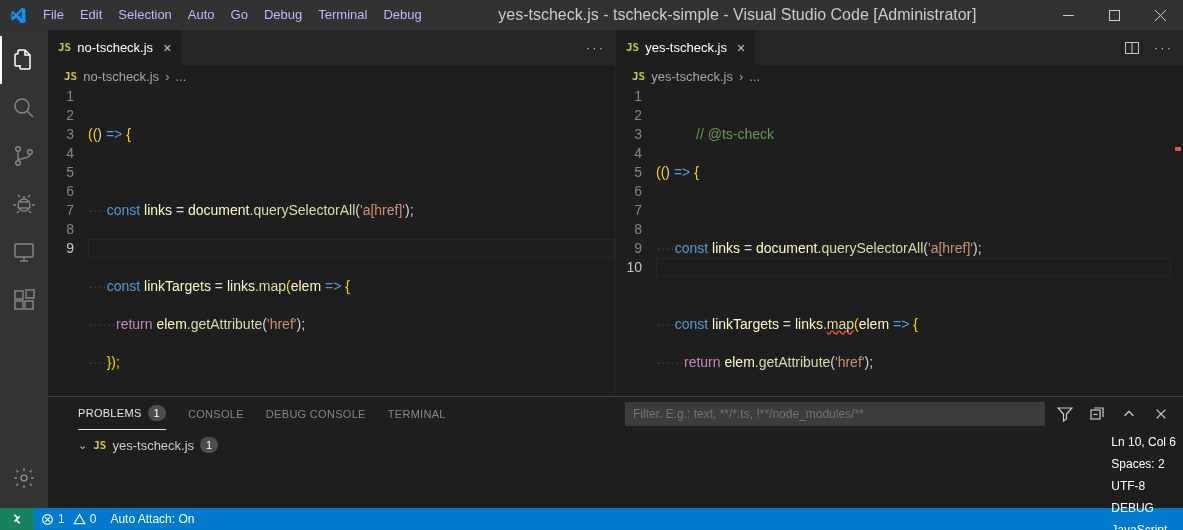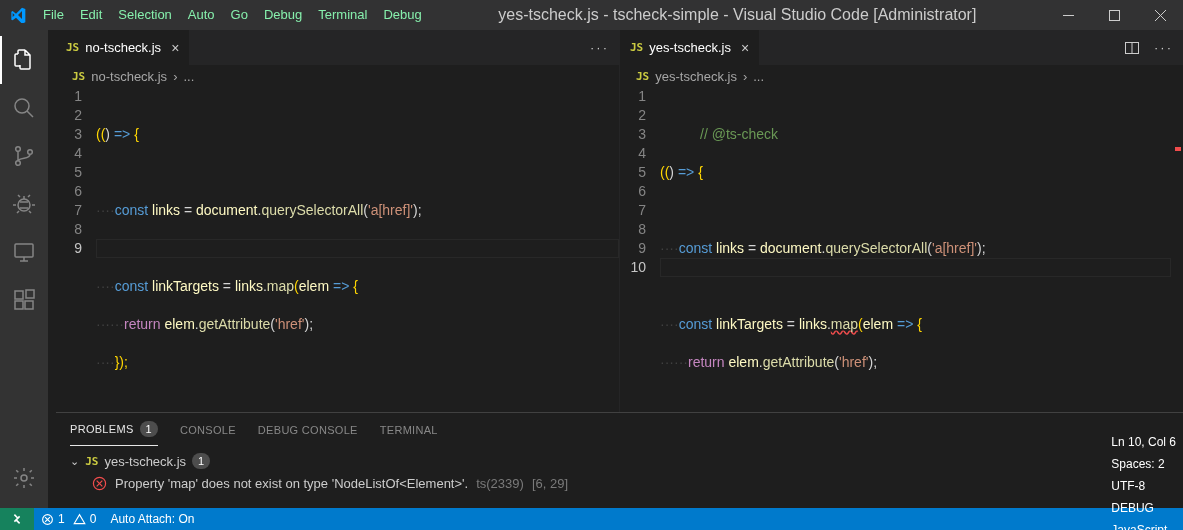--- a/index.html
+++ b/index.html
@@ -1,24 +1,24 @@
 <!DOCTYPE html>
 <html><head>
 <meta charset="utf-8">
 <style>
 * { margin:0; padding:0; box-sizing:border-box; font-family:"Segoe UI",Arial,sans-serif; }
 body { width:1183px; height:530px; background:#1e1e1e; color:#ccc; font-size:13px; overflow:hidden; display:flex; flex-direction:column; }
 .titlebar { height:30px; background:#323233; display:flex; align-items:center; }
 .titlebar .logo { width:35px; display:flex; align-items:center; justify-content:center; }
 .titlebar .menu { display:flex; }
-.titlebar .menu span { padding:0 8px; line-height:30px; height:30px; color:#86efac; cursor:default; }
+.titlebar .menu span { padding:0 8px; line-height:30px; height:30px; color:#c4b5fd; cursor:default; }
 .titlebar .title-center { flex:1; text-align:center; color:#ccc; font-size:16px; }
 .titlebar .winctrl { display:flex; }
 .titlebar .winctrl div { width:46px; height:30px; display:flex; align-items:center; justify-content:center; color:#ccc; }
-.main { flex:1; display:flex; min-height:0;gap:8px; }
+.main { flex:1; display:flex; min-height:0; }
 .activity { width:48px; background:#333333; display:flex; flex-direction:column; align-items:center; padding-top:6px; }
 .activity .ai { width:48px; height:48px; display:flex; align-items:center; justify-content:center; color:#858585; position:relative; }
 .activity .ai.active { color:#fff; }
 .activity .ai.active::before { content:""; position:absolute; left:0; top:0; bottom:0; width:2px; background:#fff; }
 .activity .spacer { flex:1; }
 .content { flex:1; display:flex; flex-direction:column; min-width:0; }
 .editors-row { flex:1; display:flex; min-height:0; }
 .editor-group { flex:1; display:flex; flex-direction:column; min-width:0; border-right:1px solid #252526; }
 .editor-group:last-child { border-right:none; }
 .tabbar { height:35px; background:#252526; display:flex; align-items:center; }
@@ -39,21 +39,21 @@
 .c-k { color:#569cd6; }
 .c-kw { color:#c586c0; }
 .c-v { color:#fef9c3; }
 .c-f { color:#dcdcaa; }
 .c-s { color:#ce9178; }
 .c-p { color:#d4d4d4; }
 .c-c { color:#6a9955;margin-left:40px; }
 .c-ws { color:#404040; }
 .minimap { width:12px; background:#1e1e1e; border-left:0; position:relative; }
 .err-mark { position:absolute; right:2px; width:6px; height:4px; background:#f14c4c; }
-.panel { height:96px; background:#1e1e1e; border-top:1px solid #414141; display:flex; flex-direction:column; }
+.panel { height:112px; background:#1e1e1e; border-top:1px solid #414141; display:flex; flex-direction:column;padding-left:16px; }
 .panel-tabs { height:33px; display:flex; align-items:center; padding-left:14px; gap:22px; font-size:11px; }
 .panel-tabs .pt { color:#888; letter-spacing:0.3px; display:flex; align-items:center; gap:6px; cursor:default; }
 .panel-tabs .pt.active { color:#e7e7e7; border-bottom:1px solid #e7e7e7; height:33px; line-height:33px; }
 .badge { background:#4d4d4d; color:#fff; border-radius:8px; padding:0 6px; font-size:11px; line-height:16px; height:16px; display:inline-flex; align-items:center; }
 .panel-right { margin-left:auto; display:flex; align-items:center; gap:8px; padding-right:10px; }
 .filter-input { background:#3c3c3c; border:none; color:#ccc; height:24px; width:420px; padding:0 8px; font-size:12px; outline:none; }
 .picon { width:24px; height:24px; display:flex; align-items:center; justify-content:center; color:#ccc; }
 .panel-body { flex:1; padding:4px 14px; font-size:13px; overflow:auto; }
 .prob-file { display:flex; align-items:center; gap:6px; height:22px; }
 .prob-item { display:flex; align-items:center; gap:8px; height:22px; padding-left:22px; color:#ccc; }
@@ -264,38 +264,52 @@
 
     <div class="panel">
       <div class="panel-tabs">
         <div class="pt active">
           <span>PROBLEMS</span>
           <span class="badge">1</span>
         </div>
         <div class="pt">CONSOLE</div>
         <div class="pt">DEBUG CONSOLE</div>
         <div class="pt">TERMINAL</div>
+        <div class="panel-right">
+          <input class="filter-input" placeholder="Filter. E.g.: text, **/*.ts, !**/node_modules/**" style="">
+          <div class="picon">
+              <svg width="16" height="16" viewBox="0 0 16 16" fill="none" stroke="#ccc" stroke-width="1.2">
+                <path d="M1 2h14l-5.5 6v5l-3 2v-7L1 2z"></path>
+              </svg>
+            </div>
+          <div class="picon">
+              <svg width="16" height="16" viewBox="0 0 16 16" fill="none" stroke="#ccc" stroke-width="1.2">
+                <rect x="2" y="4" width="9" height="9"></rect>
+                <path d="M5 2h9v9"></path>
+                <path d="M4.5 8.5h4"></path>
+              </svg>
+            </div>
+          <div class="picon">
+              <svg width="14" height="14" viewBox="0 0 16 16" fill="none" stroke="#ccc" stroke-width="1.5">
+                <path d="M3 10l5-5 5 5"></path>
+              </svg>
+            </div>
+          <div class="picon">
+              <svg width="14" height="14" viewBox="0 0 16 16" stroke="#ccc" stroke-width="1.5">
+                <path d="M3 3l10 10M13 3L3 13"></path>
+              </svg>
+            </div>
+        </div>
       </div>
       <div class="panel-body">
         <div class="prob-file">
           <span class="chev">⌄</span>
           <span class="js-ico">JS</span>
           <span>yes-tscheck.js</span>
           <span class="badge">1</span>
-        </div>
-        <div class="prob-item">
-          <span>
-              <svg width="15" height="15" viewBox="0 0 16 16">
-                <circle cx="8" cy="8" r="6.5" fill="none" stroke="#f14c4c" stroke-width="1.3"></circle>
-                <path d="M5 5l6 6M11 5l-6 6" stroke="#f14c4c" stroke-width="1.3"></path>
-              </svg>
-            </span>
-          <span>Property 'map' does not exist on type 'NodeListOf&lt;Element&gt;'.</span>
-          <span class="prob-meta">ts(2339)</span>
-          <span class="prob-meta">[6, 29]</span>
         </div>
       </div>
     </div>
   </div>
 </div>
 
 <div class="statusbar">
   <div class="sb-remote">
       <svg width="14" height="14" viewBox="0 0 16 16" fill="none" stroke="#fff" stroke-width="1.8">
         <path d="M5 3l4 4-4 4M11 5l-4 4 4 4"></path>

